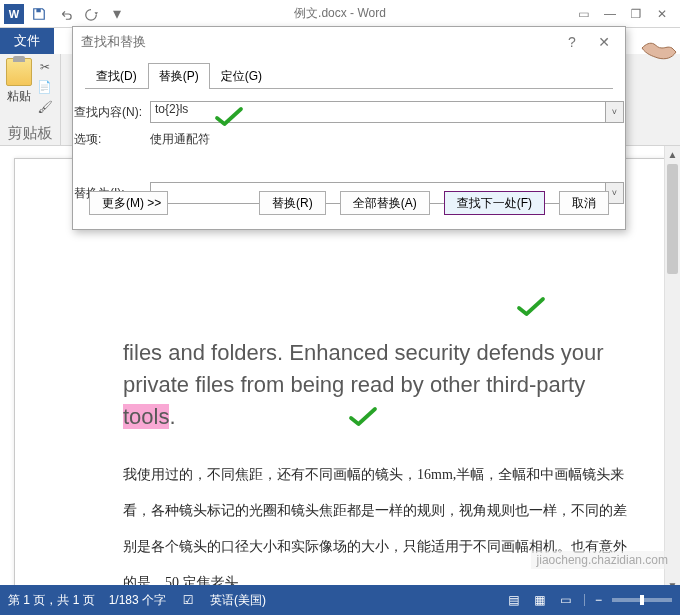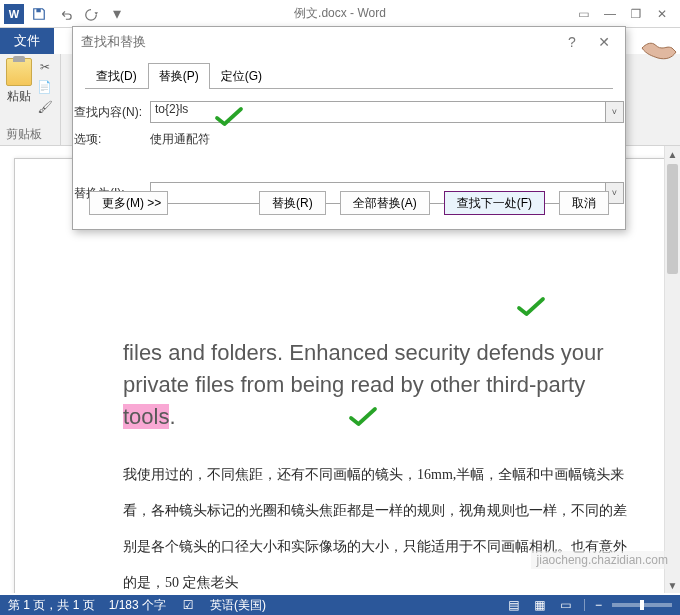--- a/index.html
+++ b/index.html
@@ -13,21 +13,21 @@
 .titlebar .doc-title { position: absolute; left: 50%; transform: translateX(-50%); font-size: 12px; color: #727272; }
 .titlebar .win-btns { margin-left: auto; display: flex; align-items: center; gap: 2px; padding-right: 6px; }
 .titlebar .win-btns span { width: 24px; height: 20px; display: flex; align-items: center; justify-content: center; color: #727272; font-size: 12px; }
 .handshake { width: 44px; height: 44px; position: absolute; right: 0; top: 24px; z-index: 50; }
 
 
 .ribbon-tabs { height: 26px; display: flex; align-items: stretch; background: #fff; }
 .file-tab { background: #2b579a; color: #fff; font-size: 13px; padding: 0 14px; display: flex; align-items: center; }
 .ribbon-body { height: 92px; background: #f1f1f1; border-bottom: 1px solid #d4d4d4; position: relative; display: flex; }
 .rgrp { border-right: 1px solid #d4d4d4; padding: 4px 6px 2px; display: flex; flex-direction: column; justify-content: space-between; }
-.rgrp-label { font-size: 12px; color: #727272; text-align: left; padding-top: 2px; }
+.rgrp-label { font-size: 15px; color: #727272; text-align: center; padding-top: 2px; }
 .paste-box { display: flex; flex-direction: column; align-items: center; }
 .paste-icn { width: 26px; height: 28px; background: linear-gradient(#f9e28c,#f4c659); border: 1px solid #cba94a; border-radius: 2px; position: relative; }
 .paste-icn::before { content: ""; position: absolute; top: -3px; left: 6px; width: 12px; height: 6px; background: #a8a8a8; border-radius: 2px 2px 0 0; }
 .paste-lbl { font-size: 12px; color: #444; margin-top: 2px; }
 .mini-col { display: flex; flex-direction: column; gap: 2px; margin-left: 4px; }
 .mini-col span { width: 18px; height: 18px; display: flex; align-items: center; justify-content: center; font-size: 12px; color: #555; }
 
 
 .dialog { position: absolute; left: 72px; top: 26px; width: 554px; height: 204px; background: #fff; border: 1px solid #a5a5a5; box-shadow: 2px 3px 8px rgba(0,0,0,0.25); z-index: 40; }
 .dlg-title { height: 30px; display: flex; align-items: center; padding: 0 8px; color: #6f6f6f; font-size: 13px; }
@@ -58,21 +58,21 @@
 .page { margin: 12px 14px; border: 1px solid #c9c9c9; box-shadow: 0 0 4px rgba(0,0,0,0.1); min-height: 600px; background: #fff; padding: 178px 36px 20px 108px; position: relative; }
 .eng { font-family: "Segoe UI Light", "Segoe UI", sans-serif; font-size: 22px; color: #595959; line-height: 32px; font-weight: 300; }
 .eng .hilite { background: #f9a8d4; }
 .chn { font-size: 14px; color: #2b2b2b; line-height: 36px; margin-top: 24px; font-family: SimSun, serif; }
 .vscroll { position: absolute; right: 0; top: 0; bottom: 0; width: 16px; background: #f0f0f0; border-left: 1px solid #e0e0e0; }
 .vscroll .thumb { position: absolute; left: 2px; right: 2px; top: 18px; height: 110px; background: #c8c8c8; border-radius: 2px; }
 .vscroll .arr { position: absolute; left: 0; right: 0; height: 16px; display: flex; align-items: center; justify-content: center; font-size: 10px; color: #666; }
 .vscroll .arr.up { top: 0; } .vscroll .arr.dn { bottom: 0; }
 
 
-.statusbar { position: absolute; left: 0; right: 0; bottom: 0; height: 20px; background: #2b579a; color: #fff; display: flex; align-items: center; font-size: 12px; padding: 0 8px; gap: 14px; }
+.statusbar { position: absolute; left: 0; right: 0; bottom: 0; height: 30px; background: #2b579a; color: #fff; display: flex; align-items: center; font-size: 12px; padding: 0 8px; gap: 14px; }
 .statusbar .sep { width: 1px; height: 12px; background: rgba(255,255,255,0.4); }
 .statusbar .right { margin-left: auto; display: flex; align-items: center; gap: 10px; }
 .status-icn { width: 16px; height: 14px; display: flex; align-items: center; justify-content: center; }
 .watermark { position: absolute; right: 6px; bottom: 24px; font-size: 12px; color: #aaa; background: rgba(240,240,240,0.6); padding: 2px 6px; z-index: 5; font-family: sans-serif; }
 </style>
 </head>
 <body>
 
 <div class="titlebar">
   <div class="left-icons">

